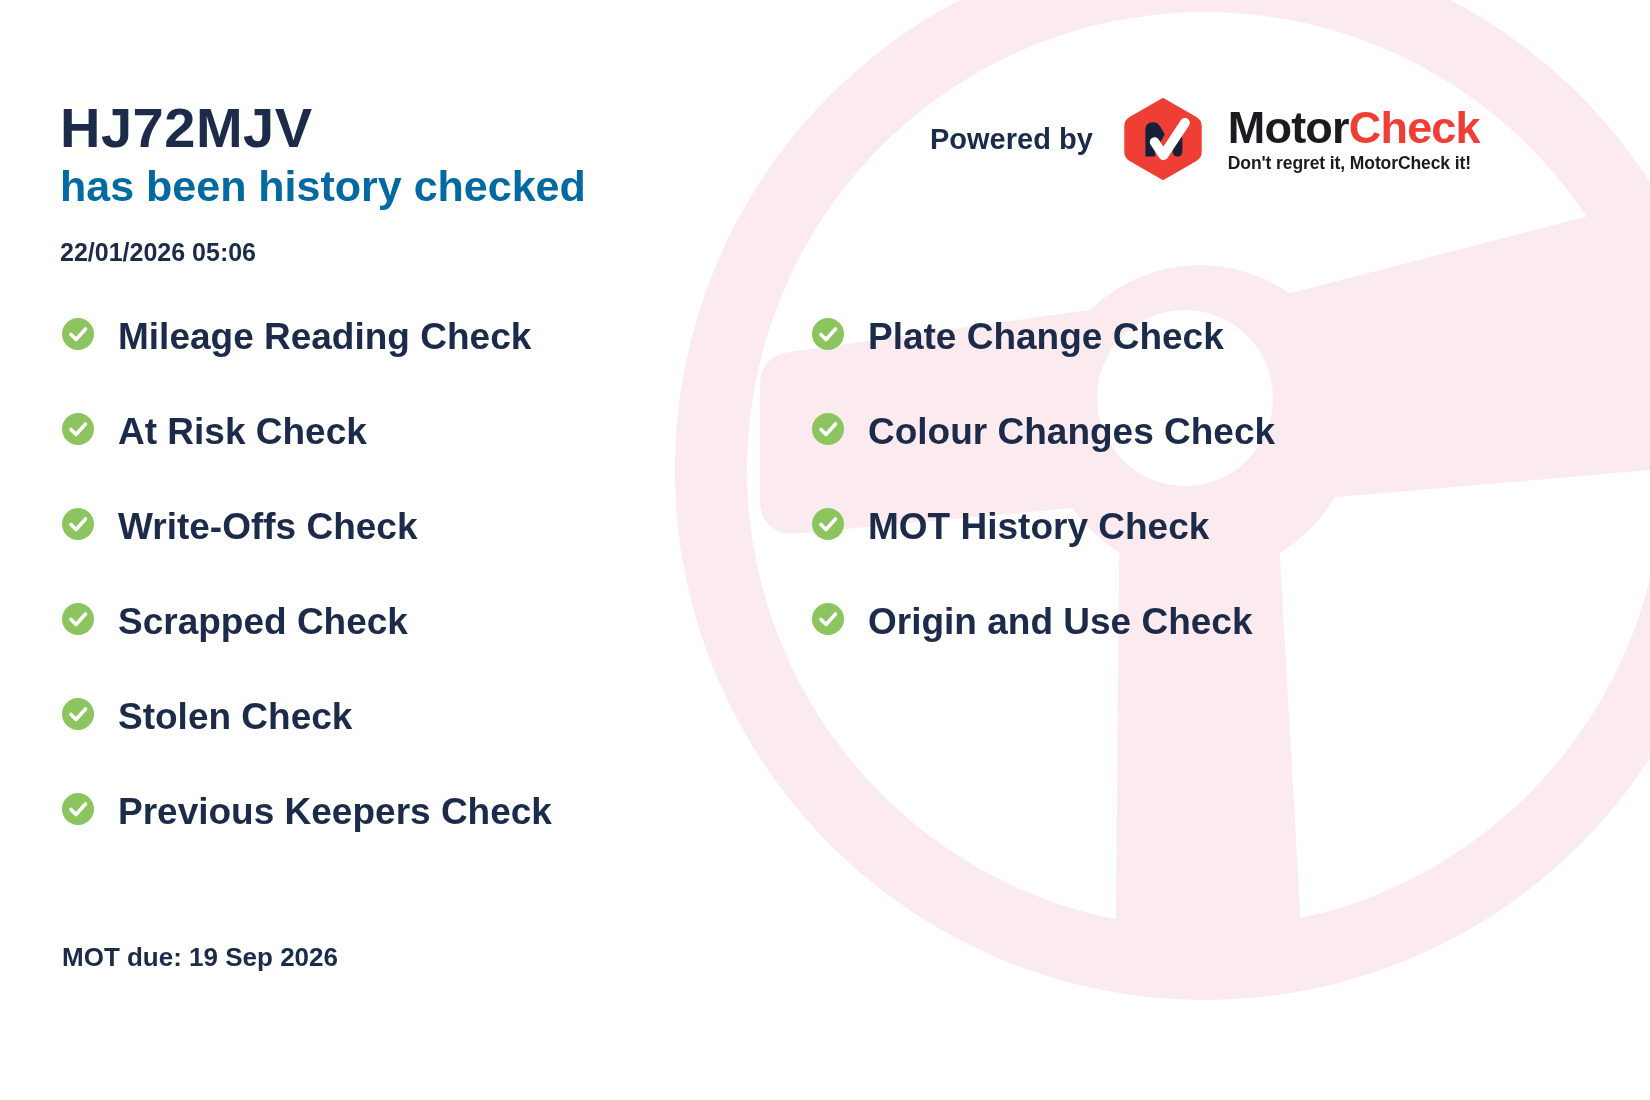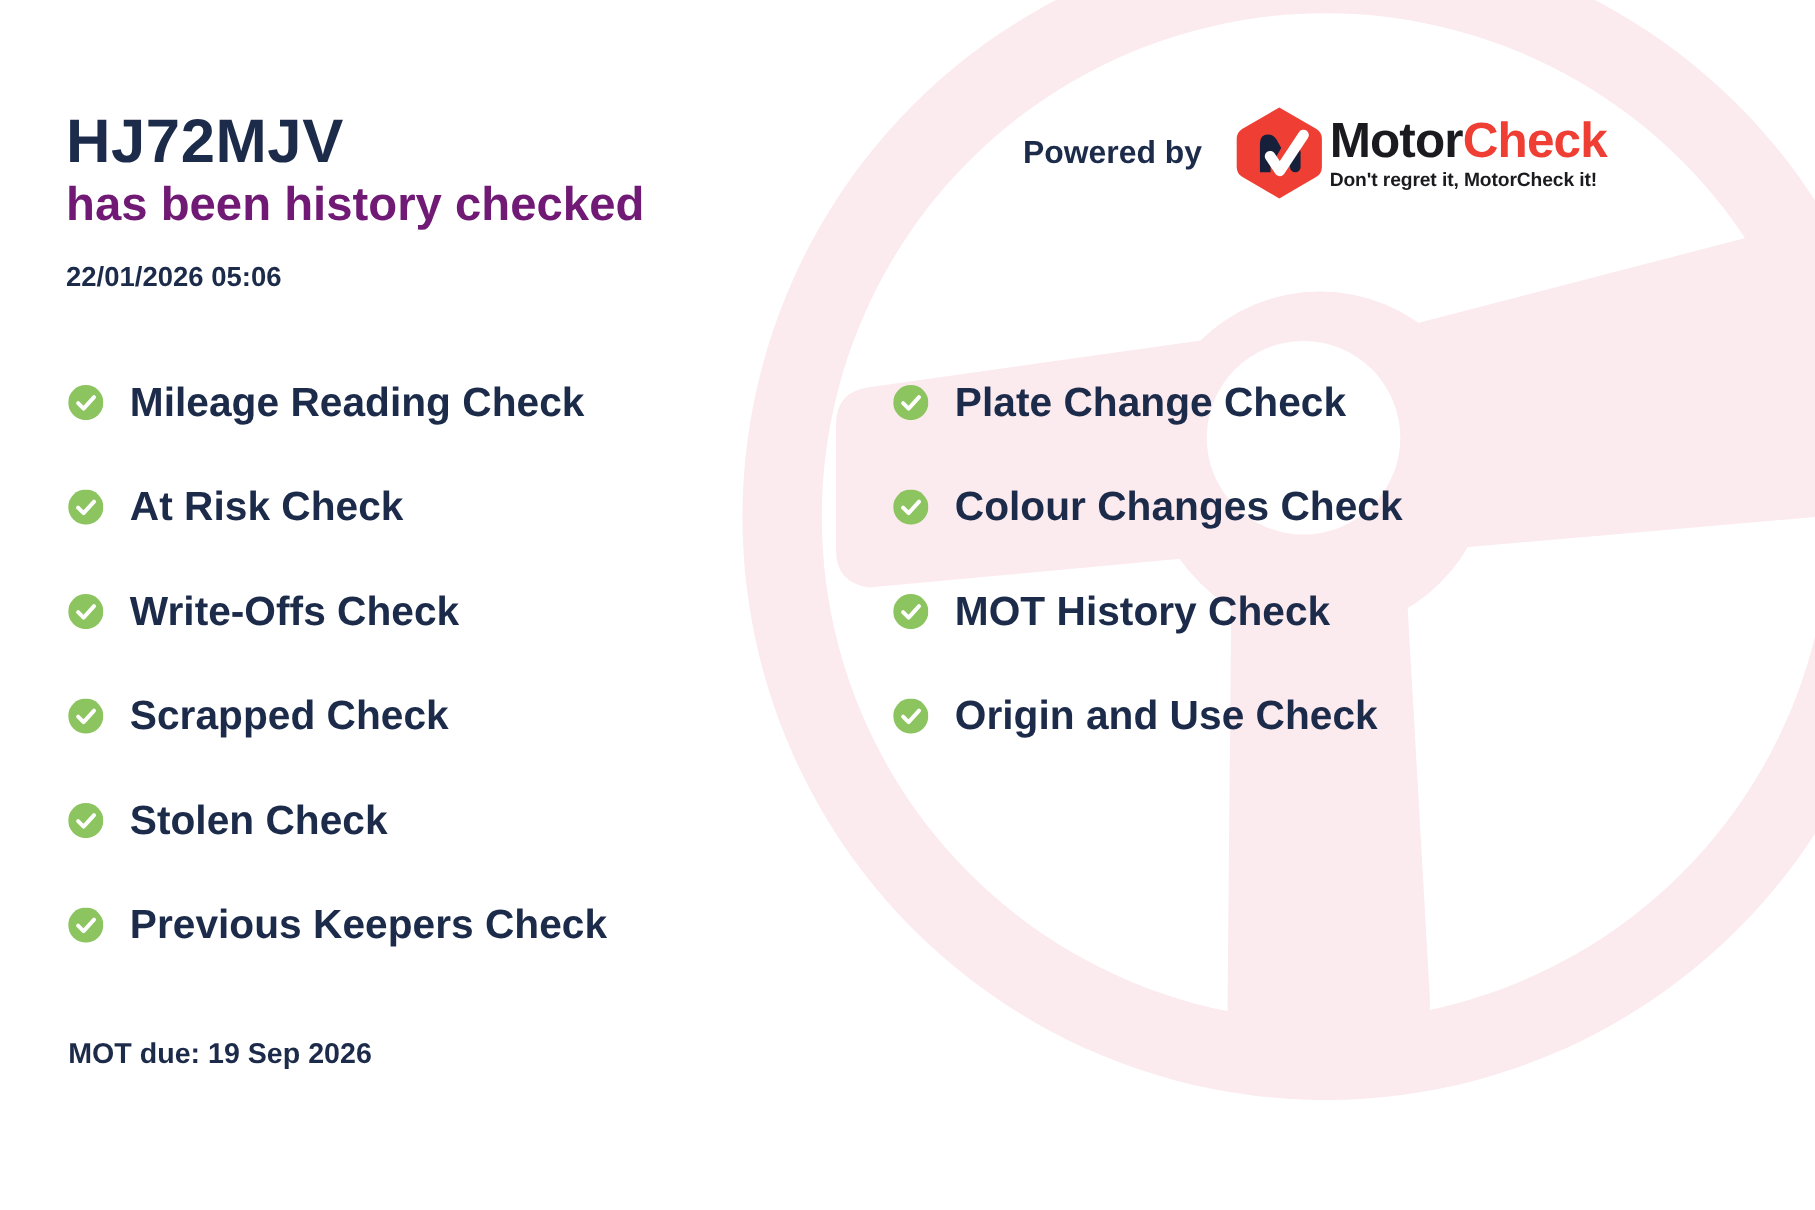--- a/index.html
+++ b/index.html
@@ -42,21 +42,21 @@
     font-size: 56px;
     font-weight: 700;
     color: #1c2b4a;
     letter-spacing: 0.5px;
     line-height: 1.08;
     white-space: nowrap;
   }
   .checked-line {
     font-size: 43px;
     font-weight: 700;
-    color: #701a75;
+    color: #0369a1;
     line-height: 1.25;
     white-space: nowrap;
     margin-top: 2px;
   }
   .timestamp {
     font-size: 25px;
     font-weight: 600;
     color: #1c2b4a;
     margin-top: 24px;
     white-space: nowrap;
@@ -74,21 +74,21 @@
   }
   .powered-label {
     font-size: 29px;
     font-weight: 600;
     color: #1c2b4a;
     white-space: nowrap;
   }
   .logo {
     display: flex;
     align-items: center;
-    gap: 2px;
+    gap: 21px;
   }
   .logo-mark {
     width: 88px;
     height: 88px;
     flex: 0 0 auto;
   }
   .logo-text-block {
     display: flex;
     flex-direction: column;
     justify-content: center;
@@ -121,21 +121,21 @@
   }
   .col {
     position: absolute;
     top: 0;
   }
   .col-left  { left: 62px; }
   .col-right { left: 812px; }
 
   .check-row {
     display: flex;
-    align-items: center;
+    align-items: flex-start;
     height: 95px;
     gap: 24px;
   }
   .check-icon {
     width: 32px;
     height: 32px;
     flex: 0 0 auto;
     display: block;
   }
   .check-label {

